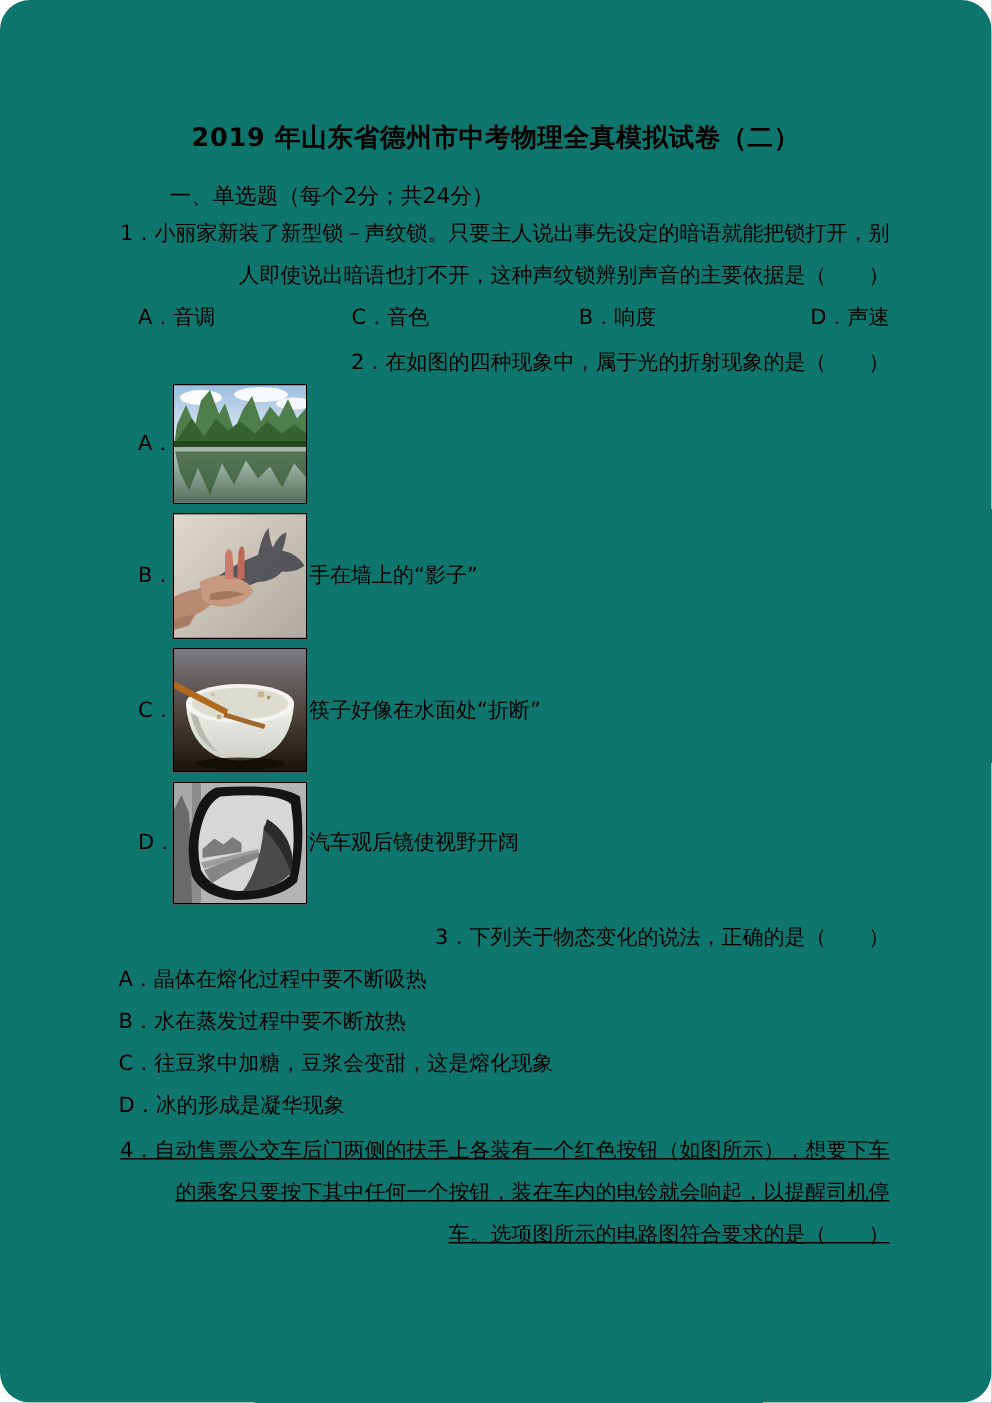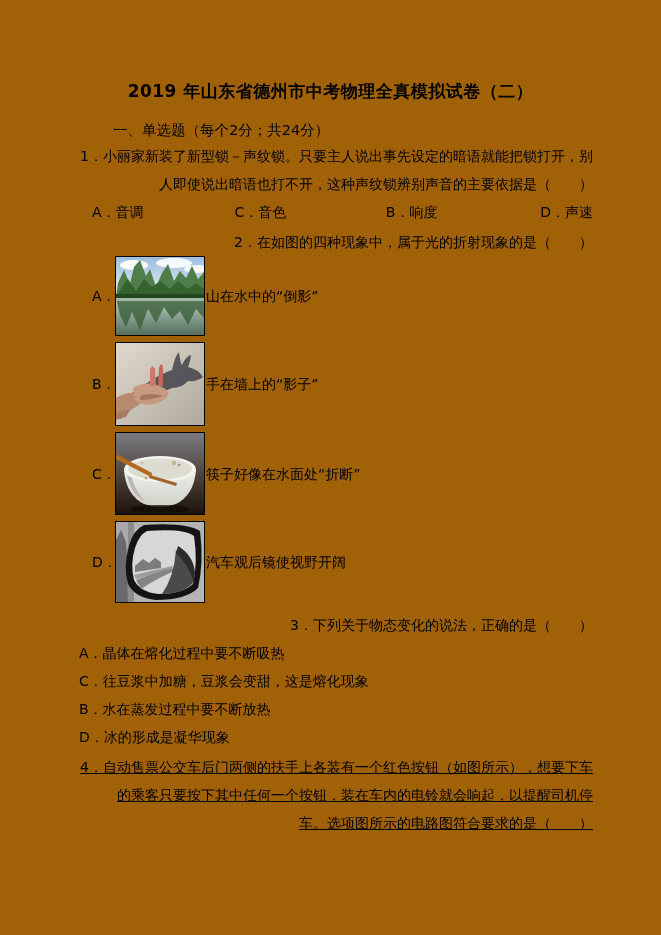--- a/index.html
+++ b/index.html
@@ -1,17 +1,17 @@
 <!DOCTYPE html>
 <html><head>
 <meta charset="utf-8">
 <style>
   html,body{margin:0;padding:0;background:#ffffff;}
   body{width:661px;height:935px;font-family:"DejaVu Sans","Liberation Sans",sans-serif;color:#000;}
-  .page{position:relative;width:661px;height:935px;background:#a16207;overflow:hidden;}
+  .page{position:relative;width:661px;height:935px;background:#0f766e;overflow:hidden;border-radius:20px;}
   .title{padding-top:80px;text-align:center;font-size:17px;font-weight:bold;letter-spacing:.5px;}
   .section{margin:18px 68px 0 113px;font-size:14.5px;font-weight:normal;}
   .q{margin:0 68px 0 75px;font-size:14px;line-height:28px;}
   .stem{padding-left:17px;text-indent:-17px;margin:2px 0 0 0;text-align:right;}
   .opts-inline{display:flex;margin:0 0 0 17px;line-height:28px;justify-content:space-between;}
   .opts-inline .col{display:inline-block;}
   .w1{width:108px}.w2{width:120px}.w3{width:117px}
   .img-row{display:flex;align-items:center;margin:0 0 6px 17px;}
   .img-label{width:23px;flex:none;}
   .photo{flex:none;display:block;border:1px solid #000;background:#fff;}
@@ -59,21 +59,20 @@
         <ellipse cx="18" cy="8" rx="14" ry="5" fill="#ffffff" opacity="0.95"></ellipse>
         <ellipse cx="58" cy="6" rx="18" ry="5" fill="#ffffff" opacity="0.9"></ellipse>
         <ellipse cx="80" cy="12" rx="12" ry="4" fill="#ffffff" opacity="0.85"></ellipse>
         <path d="M0,40 L2,26 8,13 14,27 18,10 24,3 30,19 34,12 40,30 46,16 52,7 58,24 64,14 70,21 76,9 82,22 88,15 88,40 Z" fill="#507e4b"></path>
         <path d="M0,40 L6,30 12,22 20,34 28,22 36,30 44,24 54,32 62,24 72,32 80,26 88,32 88,40 Z" fill="#35622f"></path>
         <rect y="37" width="88" height="4" fill="#24471f"></rect>
         <rect y="41" width="88" height="37" fill="url(#waterA)"></rect>
         <path d="M0,41 L4,58 10,70 16,55 24,73 32,52 40,66 48,50 56,62 64,54 72,68 80,52 88,61 88,41 Z" fill="#3a5f37" opacity="0.78"></path>
         <rect y="41" width="88" height="3" fill="#d2e2da" opacity="0.6"></rect>
       </svg>
-      <span class="caption">山在水中的“倒影”</span>
     </div>
 
     <div class="img-row">
       <span class="img-label">B．</span>
       <svg class="photo" width="88" height="82" viewBox="0 0 88 82">
         <defs>
           <linearGradient id="wallB" x1="0" y1="0" x2="1" y2="1">
             <stop offset="0" stop-color="#e0dacd"></stop>
               <stop offset="1" stop-color="#b0a99e"></stop>
           </linearGradient>
@@ -136,22 +135,22 @@
         <path d="M60,28 Q74,40 78,60 Q67,72 46,72 Q58,55 60,28 Z" fill="#4a4a4a"></path>
         <path d="M62,24 Q77,33 79,50 L78,60 Q72,42 60,31 Z" fill="#2b2b2b"></path>
       </svg>
       <span class="caption">汽车观后镜使视野开阔</span>
     </div>
   </div>
 
   <div class="q q3">
     <p class="stem"><span>3．</span><span>下列关于物态变化的说法，正确的是（　　）</span></p>
     <div class="opt-line">A．晶体在熔化过程中要不断吸热</div>
+    <div class="opt-line">B．水在蒸发过程中要不断放热</div>
     <div class="opt-line">C．往豆浆中加糖，豆浆会变甜，这是熔化现象</div>
-    <div class="opt-line">B．水在蒸发过程中要不断放热</div>
     <div class="opt-line">D．冰的形成是凝华现象</div>
   </div>
 
   <div class="q q4">
     <p class="stem"><span>4．</span><span>自动售票公交车后门两侧的扶手上各装有一个红色按钮（如图所示），想要下车的乘客只要按下其中任何一个按钮，装在车内的电铃就会响起，以提醒司机停车。选项图所示的电路图符合要求的是（　　）</span></p>
   </div>
 
 </div>
 
 </body></html>

